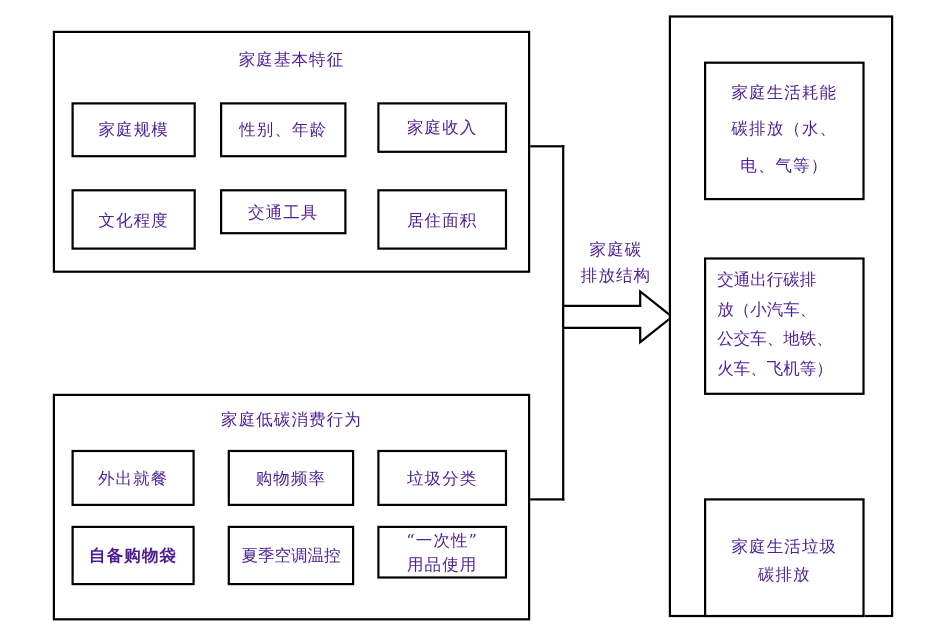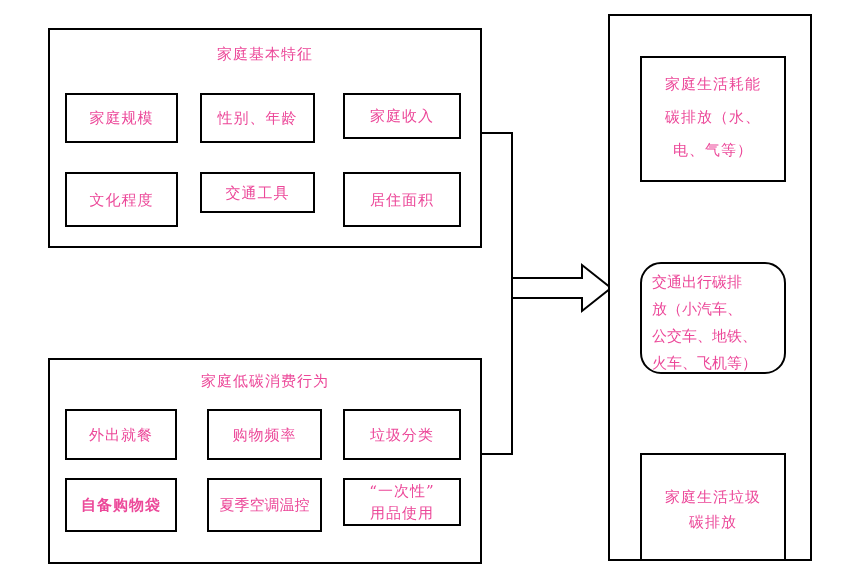--- a/index.html
+++ b/index.html
@@ -1,21 +1,21 @@
 <!DOCTYPE html>
 <html><head>
 <meta charset="utf-8">
 <style>
   html, body { margin: 0; padding: 0; background: #ffffff; }
   .canvas {
     position: relative;
     width: 846px;
     height: 572px;
     background: #ffffff;
-    color: #ec4899;
+    color: #4c1d95;
     font-family: "DejaVu Serif", "Liberation Serif", serif;
     overflow: hidden;
   }
   .box {
     position: absolute;
     box-sizing: border-box;
     border: 2px solid #000000;
     background: #ffffff;
   }
   .cell {
@@ -64,34 +64,38 @@
   <div class="box cell" style="left:207px; top:478px; width:115px; height:54px; letter-spacing:0;">夏季空调温控</div>
   <div class="box cell" style="left:343px; top:478px; width:118px; height:48px; line-height:22px;">
     <div>“一次性”</div>
     <div>用品使用</div>
   </div>
 
   <div class="line" style="left:482px; top:132px; width:31px; height:2px;"></div>
   <div class="line" style="left:482px; top:453px; width:31px; height:2px;"></div>
   <div class="line" style="left:511px; top:132px; width:2px; height:323px;"></div>
 
+  <div class="label title" style="left:510px; top:216px; width:100px; line-height:23px;">
+    <div>家庭碳</div>
+    <div>排放结构</div>
+  </div>
 
   <svg class="arrow-svg" style="left:511px; top:262px;" width="102" height="52" viewBox="0 0 102 52">
     <polygon points="1,16 71,16 71,3 100,26 71,49 71,36 1,36" fill="#ffffff" stroke="#000000" stroke-width="2" stroke-linejoin="miter"></polygon>
   </svg>
 
   <div class="box" style="left:608px; top:14px; width:204px; height:547px;"></div>
 
   <div class="box panel-text centered" style="left:640px; top:28px; width:146px; height:126px; padding-top:10px; line-height:33px;">
     <div>家庭生活耗能</div>
     <div>碳排放（水、</div>
     <div>电、气等）</div>
   </div>
 
-  <div class="box panel-text" style="left:640px; top:234px; width:146px; height:112px; padding:5px 0 0 10px; line-height:27px; letter-spacing:0;border-radius:21px;">
+  <div class="box panel-text" style="left:640px; top:206px; width:146px; height:125px; padding:5px 0 0 10px; line-height:27px; letter-spacing:0;">
     <div>交通出行碳排</div>
     <div>放（小汽车、</div>
     <div>公交车、地铁、</div>
     <div>火车、飞机等）</div>
   </div>
 
   <div class="box panel-text centered" style="left:640px; top:425px; width:146px; height:108px; padding-top:30px; line-height:25px;">
     <div>家庭生活垃圾</div>
     <div>碳排放</div>
   </div>

